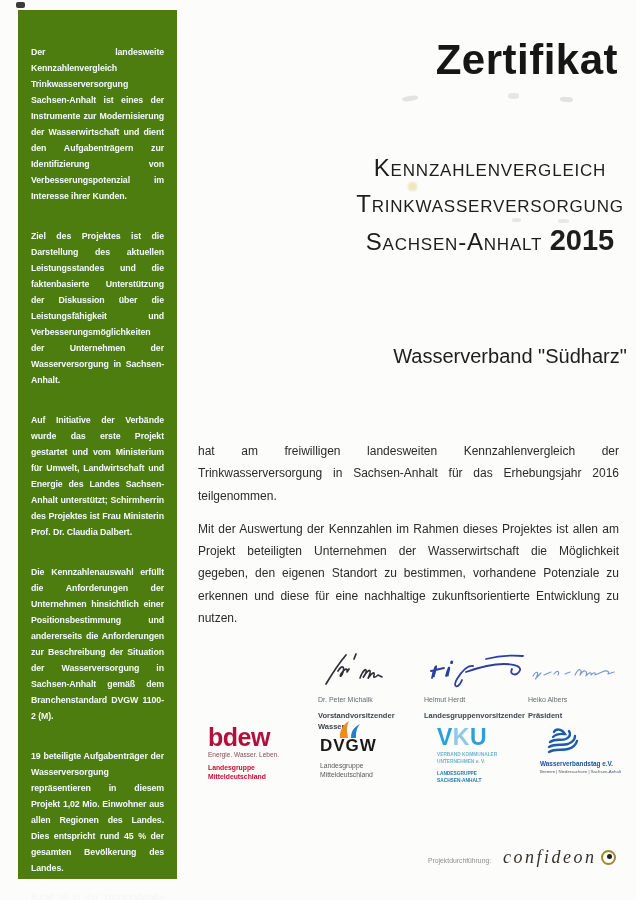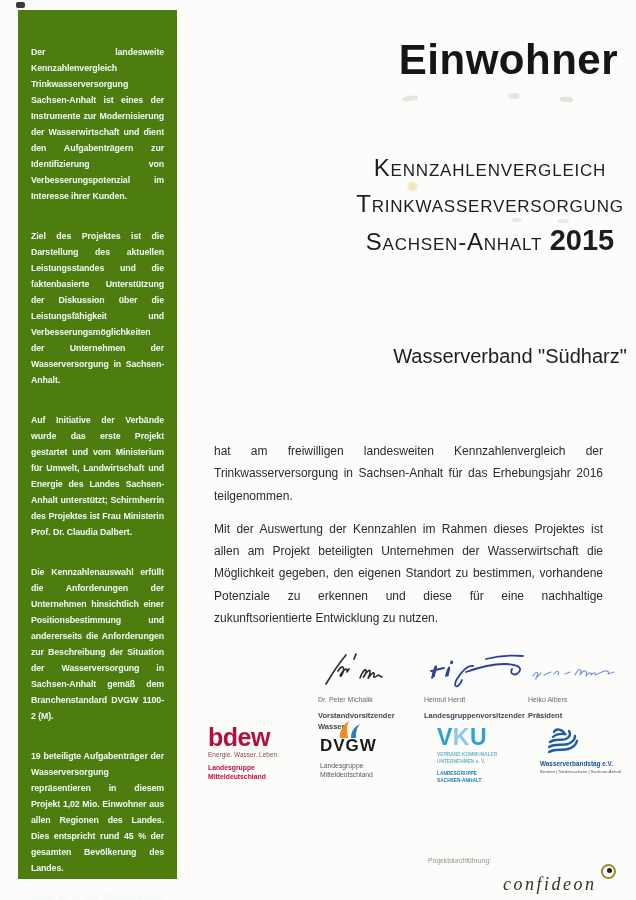--- a/index.html
+++ b/index.html
@@ -18,21 +18,21 @@
            font-size:42px;font-weight:bold;color:#161616;letter-spacing:.5px;}
   .title-block{position:absolute;left:330px;top:150px;width:320px;text-align:center;}
   .title-line{font-variant:small-caps;font-size:24px;line-height:36px;color:#1d1d1d;
               letter-spacing:.8px;}
   .year{font-variant:normal;font-size:29px;font-weight:bold;letter-spacing:0;}
   .recipient{position:absolute;left:360px;top:345px;width:300px;text-align:center;
              font-size:20px;color:#202020;}
 
   
   .body-text{position:absolute;left:198px;top:440px;width:421px;}
-  .body-text p{font-size:12px;line-height:22.3px;text-align:justify;color:#2b2b2b;margin:0 16px 11px;}
+  .body-text p{font-size:12px;line-height:22.3px;text-align:justify;color:#2b2b2b;margin:0 0 11px;}
 
   
   .sig-col{position:absolute;top:650px;width:104px;}
   .sig-svg{display:block;}
   .sig-svg path{fill:none;stroke-linecap:round;stroke-linejoin:round;}
   .sig-name{font-size:7px;color:#666b72;margin-top:4px;}
   .sig-role{font-size:7.5px;font-weight:bold;color:#3d4752;margin-top:7px;line-height:1.5;width:94px;}
 
   
   .logo{position:absolute;}
@@ -47,21 +47,21 @@
   .vku-org{font-size:4.8px;color:#6fb5d2;font-weight:bold;margin-top:4px;line-height:1.55;}
   .vku-region{font-size:4.8px;color:#1a7ab0;font-weight:bold;margin-top:4px;line-height:1.55;}
   .wvt-wave{display:block;margin-left:6px;}
   .wvt-name{font-size:6.4px;font-weight:bold;color:#1b4f9e;margin-top:4px;white-space:nowrap;}
   .wvt-region{font-size:4.3px;color:#4a5a6a;margin-top:2px;white-space:nowrap;}
 
   
   .footer-label{position:absolute;left:428px;top:857px;font-size:6.8px;color:#8f8f8a;}
   .confideon{position:absolute;left:503px;top:847px;display:flex;align-items:center;}
   .confideon-word{font-family:"Liberation Serif",serif;font-style:italic;font-size:18px;
-                  letter-spacing:2.5px;color:#34322a;margin-top:27px;}
+                  letter-spacing:2.5px;color:#34322a;}
   .confideon-eye{width:11px;height:11px;border:2px solid #9c8a33;border-radius:50%;
                  margin-left:5px;position:relative;}
   .confideon-eye::after{content:"";position:absolute;width:5px;height:5px;background:#23211a;
                  border-radius:50%;top:2px;left:4px;}
 
   
   .artifact{position:absolute;border-radius:40%;}
   .a1{left:16px;top:2px;width:9px;height:6px;background:#3a3a3a;border-radius:2px;}
   .a2{left:402px;top:96px;width:16px;height:5px;background:#e3e3df;transform:rotate(-8deg);}
   .a3{left:508px;top:93px;width:11px;height:6px;background:#e6e6e2;}
@@ -85,21 +85,21 @@
   </aside>
 
   <div class="artifact a1"></div>
   <div class="artifact a2"></div>
   <div class="artifact a3"></div>
   <div class="artifact a4"></div>
   <div class="artifact a5"></div>
   <div class="artifact a6"></div>
   <div class="artifact a7"></div>
 
-  <h1 class="heading">Einwohner</h1>
+  <h1 class="heading">Zertifikat</h1>
 
   <div class="title-block">
     <div class="title-line">Kennzahlenvergleich</div>
     <div class="title-line">Trinkwasserversorgung</div>
     <div class="title-line"><span>Sachsen-Anhalt</span> <span class="year">2015</span></div>
   </div>
 
   <div class="recipient">Wasserverband "Südharz"</div>
 
   <div class="body-text">

